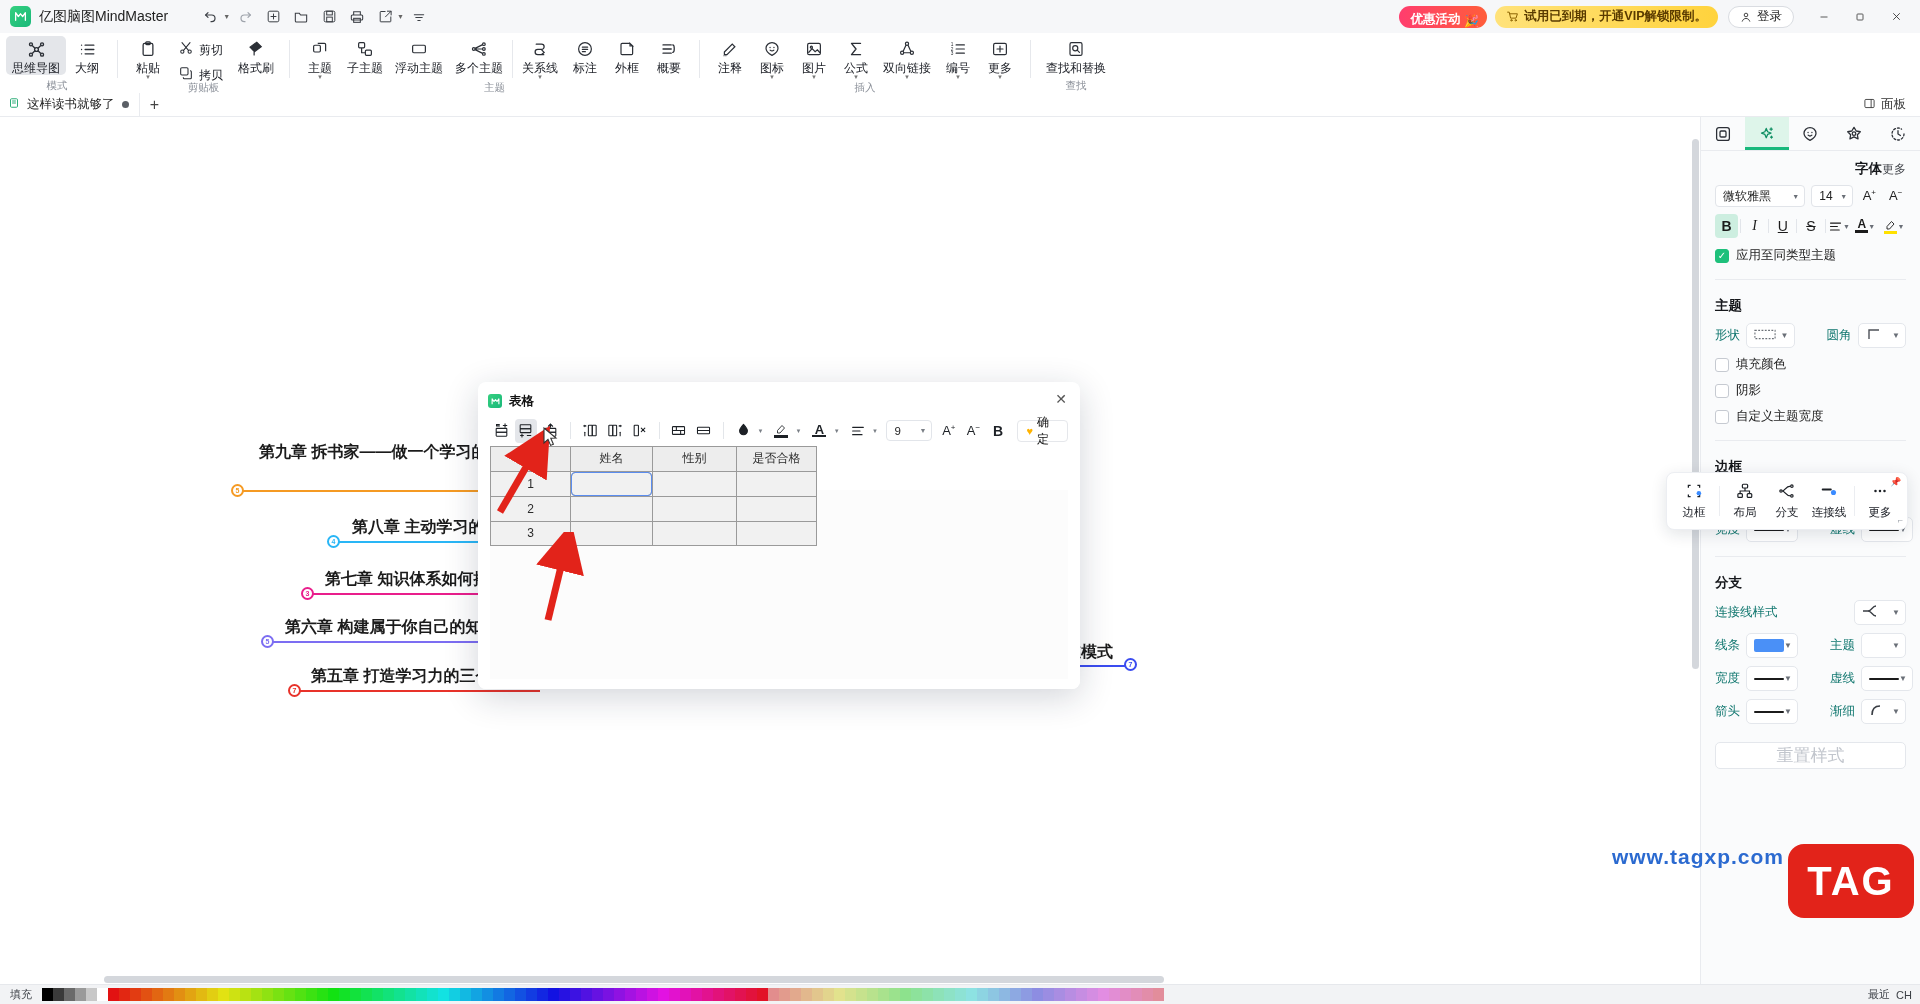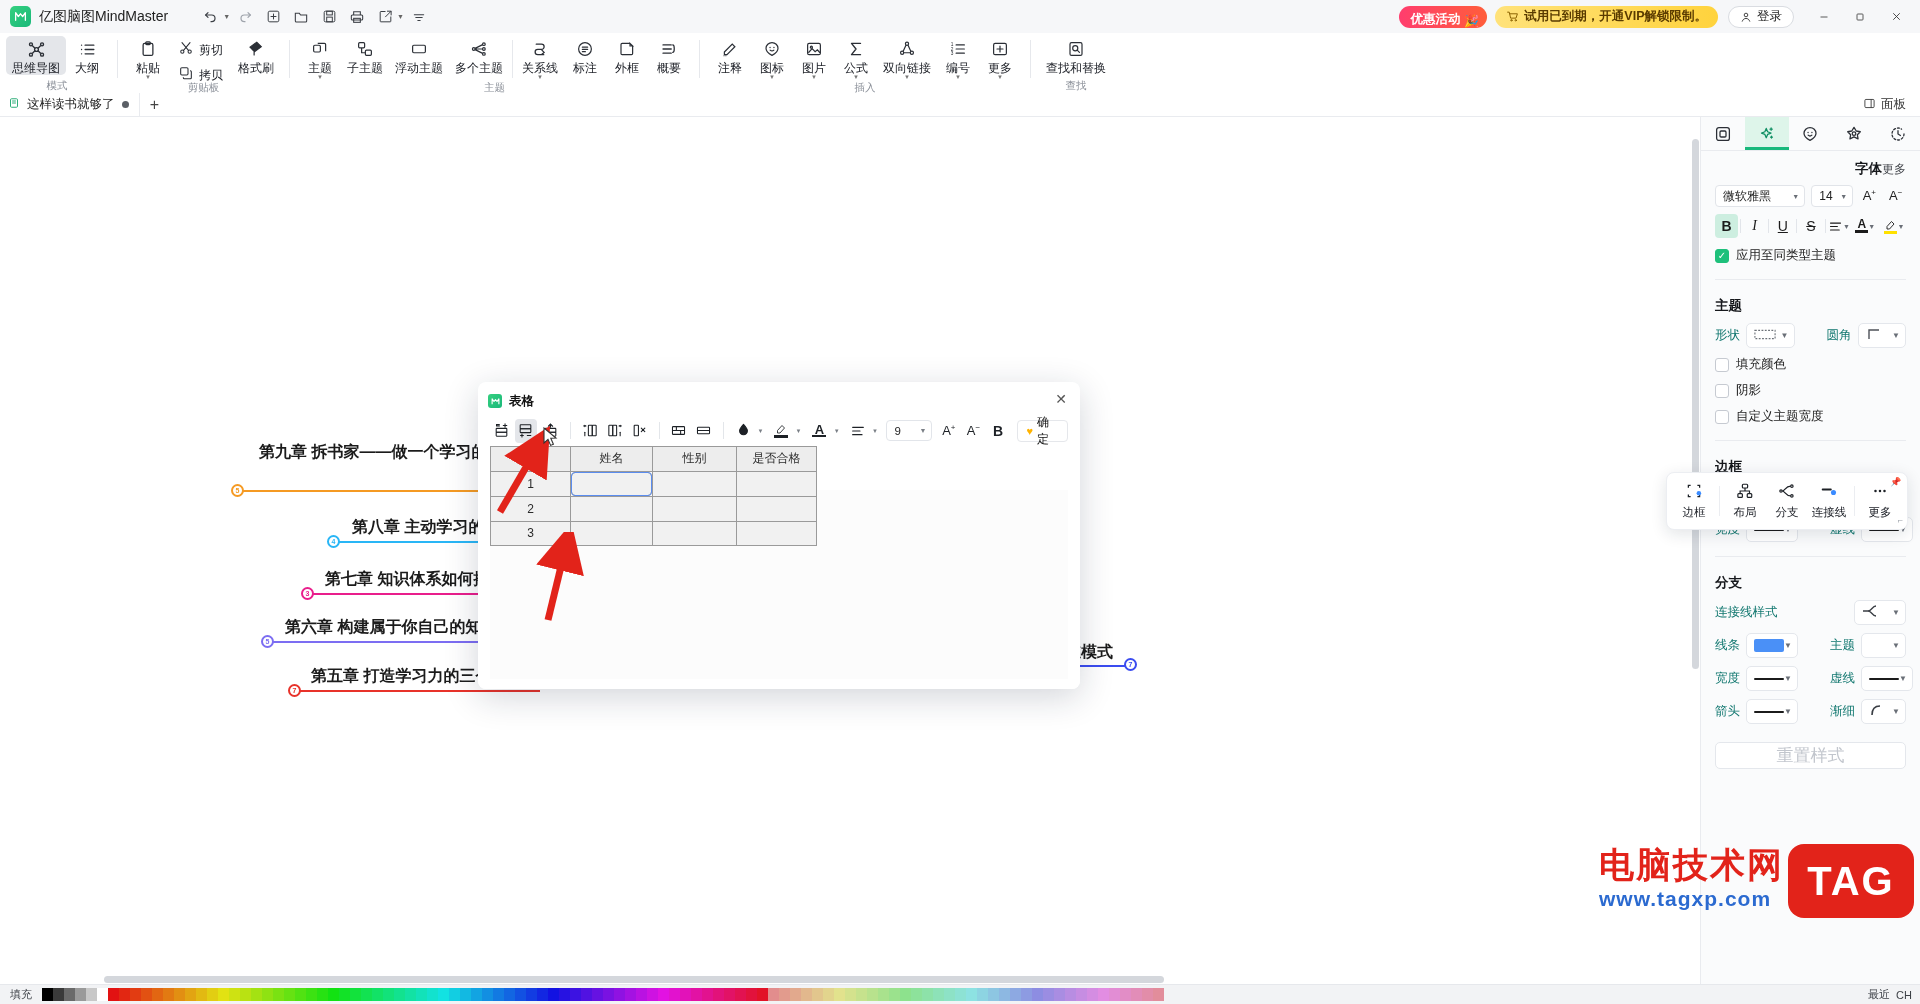--- a/index.html
+++ b/index.html
@@ -1027,21 +1027,20 @@
         </defs>
       <path d="M28 88 L45 18" stroke="#e2231a" stroke-width="7" fill="none" marker-end="url(#ah2)"></path>
     </svg>
 
     <svg style="position:absolute; left:543px; top:310px; z-index:60;" width="16" height="22" viewBox="0 0 16 22">
       <path d="M1 1 L1 16 L5 12.4 L7.6 18.4 L10.4 17.2 L7.8 11.3 L13 11 z" fill="#fff" stroke="#333" stroke-width="1.1"></path>
     </svg>
 
     <div class="wm">
       <div class="wm-txt">
-        <div class="wm-cn">电脑技术网</div>
         <div class="wm-url">www.tagxp.com</div>
       </div>
       <div class="wm-tag">TAG</div>
     </div>
   </div>
 
   <div class="statusbar">
     <div class="stlabel">填充</div>
     <div class="swatches" id="palette">
         <i style="background: rgb(0, 0, 0);"></i>

